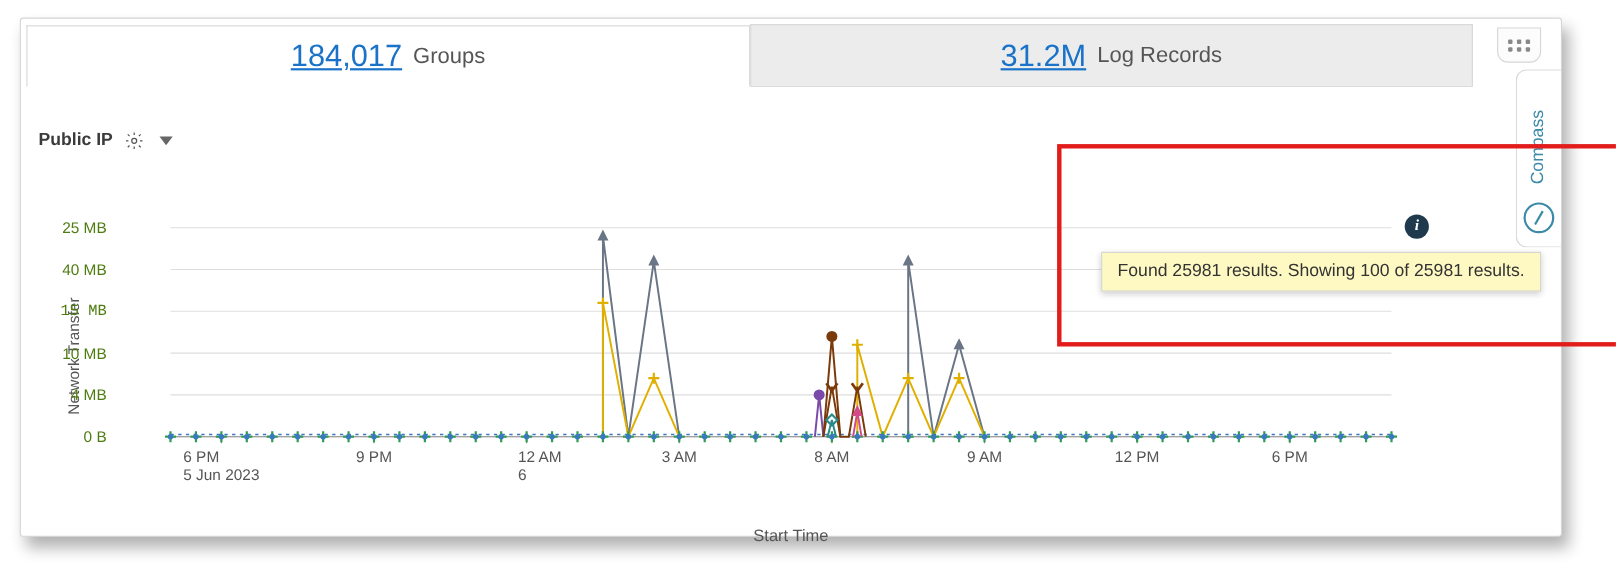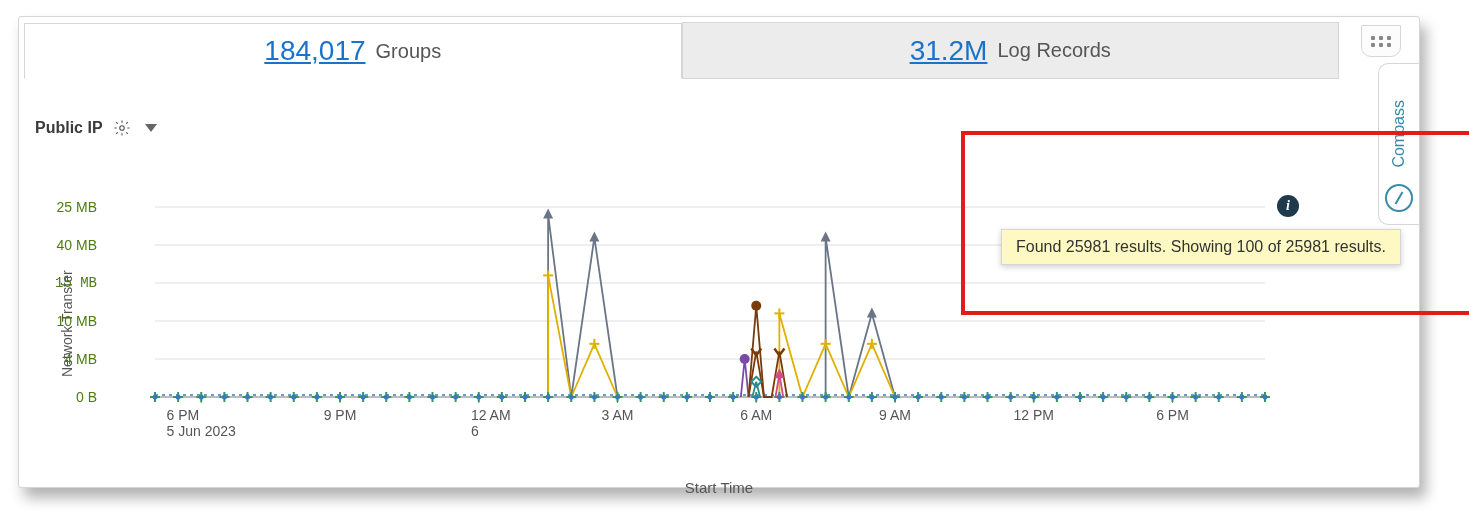--- a/index.html
+++ b/index.html
@@ -321,21 +321,21 @@
     <div class="ytick" style="top: 200px;">0 B</div>
         <div class="ytick" style="top: 162px;">4 MB</div>
         <div class="ytick" style="top: 124px;">10 MB</div>
         <div class="ytick" style="top: 86px; font-family: Liberation Mono, monospace;">15 MB</div>
         <div class="ytick" style="top: 48px;">40 MB</div>
         <div class="ytick" style="top: 10px;">25 MB</div>
         <div class="xrow" style="left: 96.25px; top: 210px;">6 PM<br>5 Jun 2023</div>
         <div class="xrow" style="left: 235px; top: 210px;">9 PM</div>
         <div class="xrow" style="left: 373.75px; top: 210px; margin-left: 12px;">12 AM<br>6</div>
         <div class="xrow" style="left: 512.5px; top: 210px;">3 AM</div>
-        <div class="xrow" style="left: 651.25px; top: 210px;">6 AM</div>
+        <div class="xrow" style="left: 651.25px; top: 210px;">8 AM</div>
         <div class="xrow" style="left: 790px; top: 210px;">9 AM</div>
         <div class="xrow" style="left: 928.75px; top: 210px;">12 PM</div>
         <div class="xrow" style="left: 1067.5px; top: 210px;">6 PM</div>
       </div>
     <div class="xlabel" style="top:462px;">Start Time</div>
 
     <div class="info-icon">i</div>
     <div class="tooltip-box">Found 25981 results. Showing 100 of 25981 results.</div>
     <div class="highlight-box" style="left:942px;top:114px;width:508px;height:176px;"></div>
 

